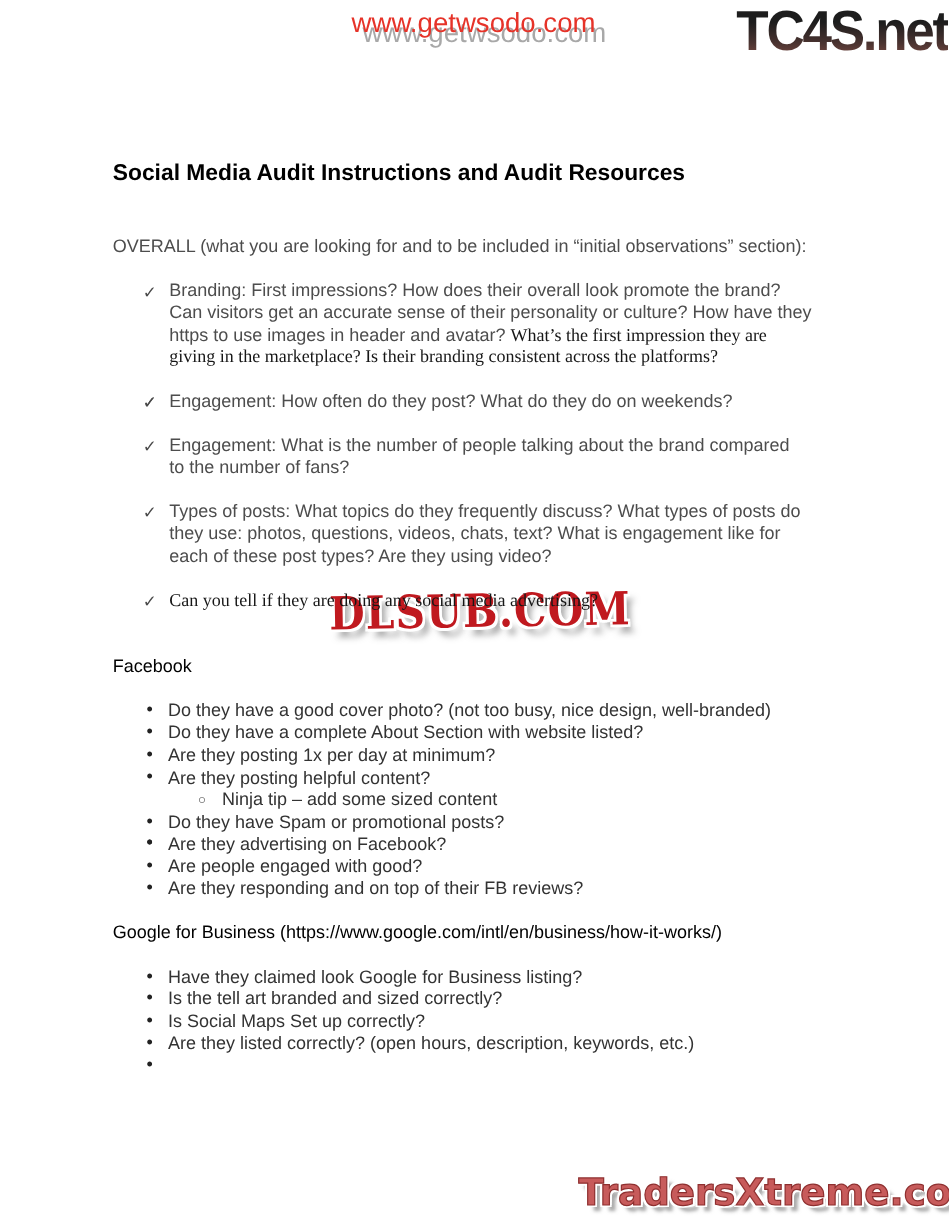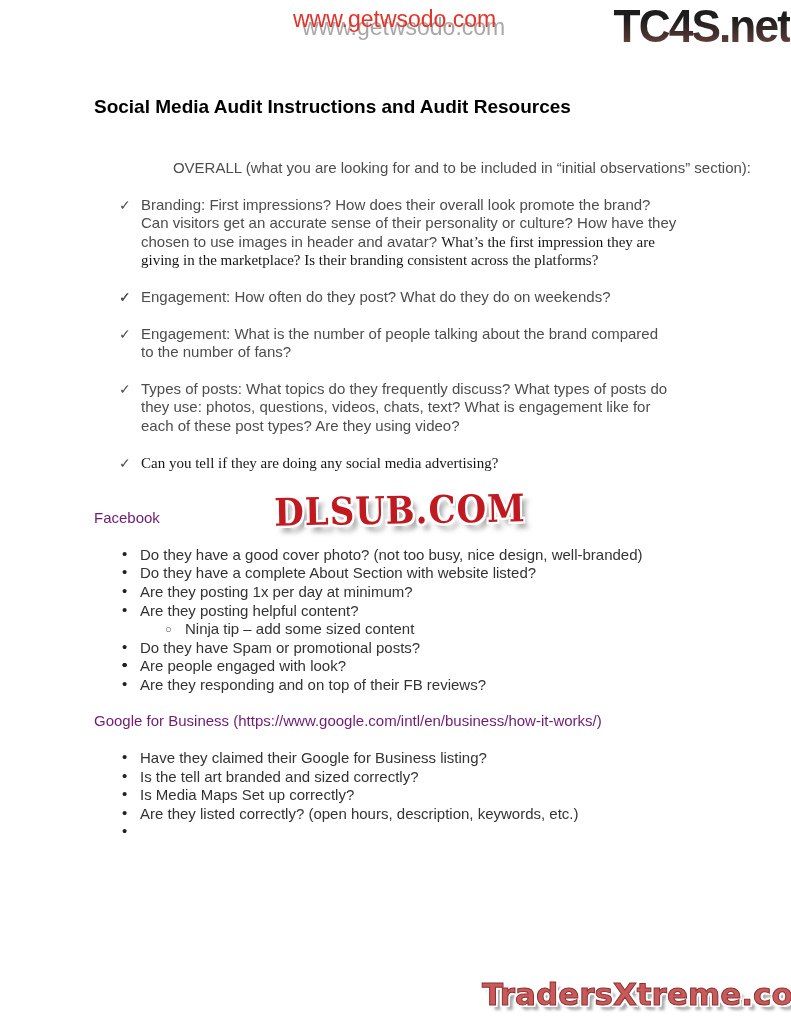--- a/index.html
+++ b/index.html
@@ -55,35 +55,35 @@
     -webkit-text-stroke:1px #8e2f2f;
     text-shadow:
       -2px 0 0 #fff, 2px 0 0 #fff, 0 -2px 0 #fff, 0 2px 0 #fff,
       -2px -2px 0 #fff, 2px 2px 0 #fff, -2px 2px 0 #fff, 2px -2px 0 #fff,
       5px 5px 3px rgba(140,140,140,.75);
     white-space:nowrap;
   }
   
   .content{
     position:relative;
-    padding:96px 40px 0 94px;
+    padding:96px 112px 0 94px;
     color:var(--ink);
-    font-size:15px;line-height:18.6px;
+    font-size:15px;line-height:18.6px;margin-top:38px;
   }
   h1.doc-title{
     font-size:19px;line-height:22px;font-weight:bold;color:#000;
   }
-  p.overall-intro{margin-top:41px;color:var(--ink-light);text-align:right;}
+  p.overall-intro{margin-top:41px;color:var(--ink-light);}
   ul{list-style:none;}
   ul.checklist{margin-top:18px;color:var(--ink-light);}
   ul.checklist li{position:relative;padding-left:47px;margin-bottom:18px;}
   ul.checklist .mk{position:absolute;left:25px;top:0;font-size:14px;color:#4a4a4a;}
   .wrap-text{white-space:pre-line;}
   .em{color:var(--ink-dark);font-family:Liberation Serif, serif;}
-  p.section-heading{margin-top:37px;color:#701a75;}
+  p.section-heading{margin-top:37px;color:#000000;}
   p.section-heading.google{margin-top:18px;}
   ul.bullets{margin-top:18px;color:#333;}
   ul.bullets li{position:relative;padding-left:46px;}
   ul.bullets .mk{position:absolute;left:28px;top:-1px;font-size:15px;color:#222;}
   ul.bullets li.sub{padding-left:91px;}
   ul.bullets li.sub .mk{left:71px;top:0;font-size:11px;color:#444;}
 </style>
 </head>
 <body>
 
@@ -101,21 +101,21 @@
 
     <h1 class="doc-title">Social Media Audit Instructions and Audit Resources</h1>
 
     <p class="overall-intro">OVERALL (what you are looking for and to be included in “initial observations” section):</p>
 
     <ul class="checklist">
       <li>
         <span class="mk">✓</span>
         <span class="wrap-text"><span>Branding: First impressions? How does their overall look promote the brand?
 Can visitors get an accurate sense of their personality or culture? How have they
-chosen to use images in header and avatar? </span><span class="em">What’s the first impression they are
+https to use images in header and avatar? </span><span class="em">What’s the first impression they are
 giving in the marketplace? Is their branding consistent across the platforms?</span></span>
       </li>
       <li>
         <span class="mk">✓</span>
       </li>
       <li>
         <span class="mk">✓</span>
         <span class="wrap-text"><span>Engagement: How often do they post? What do they do on weekends?</span></span>
       </li>
       <li>
@@ -138,29 +138,29 @@
     <p class="section-heading">Facebook</p>
 
     <ul class="bullets">
       <li><span class="mk">•</span><span>Do they have a good cover photo? (not too busy, nice design, well-branded)</span></li>
       <li><span class="mk">•</span><span>Do they have a complete About Section with website listed?</span></li>
       <li><span class="mk">•</span><span>Are they posting 1x per day at minimum?</span></li>
       <li><span class="mk">•</span><span>Are they posting helpful content?</span></li>
       <li class="sub"><span class="mk">○</span><span>Ninja tip – add some sized content</span></li>
       <li><span class="mk">•</span><span>Do they have Spam or promotional posts?</span></li>
       <li><span class="mk">•</span></li>
-      <li><span class="mk">•</span></li>
-      <li><span class="mk">•</span><span>Are people engaged with look?</span></li>
+      <li><span class="mk">•</span><span>Are they advertising on Facebook?</span></li>
+      <li><span class="mk">•</span><span>Are people engaged with good?</span></li>
       <li><span class="mk">•</span><span>Are they responding and on top of their FB reviews?</span></li>
     </ul>
 
     <p class="section-heading google">Google for Business (https://www.google.com/intl/en/business/how-it-works/)</p>
 
     <ul class="bullets">
-      <li><span class="mk">•</span><span>Have they claimed their Google for Business listing?</span></li>
+      <li><span class="mk">•</span><span>Have they claimed look Google for Business listing?</span></li>
       <li><span class="mk">•</span><span>Is the tell art branded and sized correctly?</span></li>
-      <li><span class="mk">•</span><span>Is Media Maps Set up correctly?</span></li>
+      <li><span class="mk">•</span><span>Is Social Maps Set up correctly?</span></li>
       <li><span class="mk">•</span><span>Are they listed correctly? (open hours, description, keywords, etc.)</span></li>
       <li><span class="mk">•</span></li>
     </ul>
 
   </div>
 </div>
 
 </body></html>

